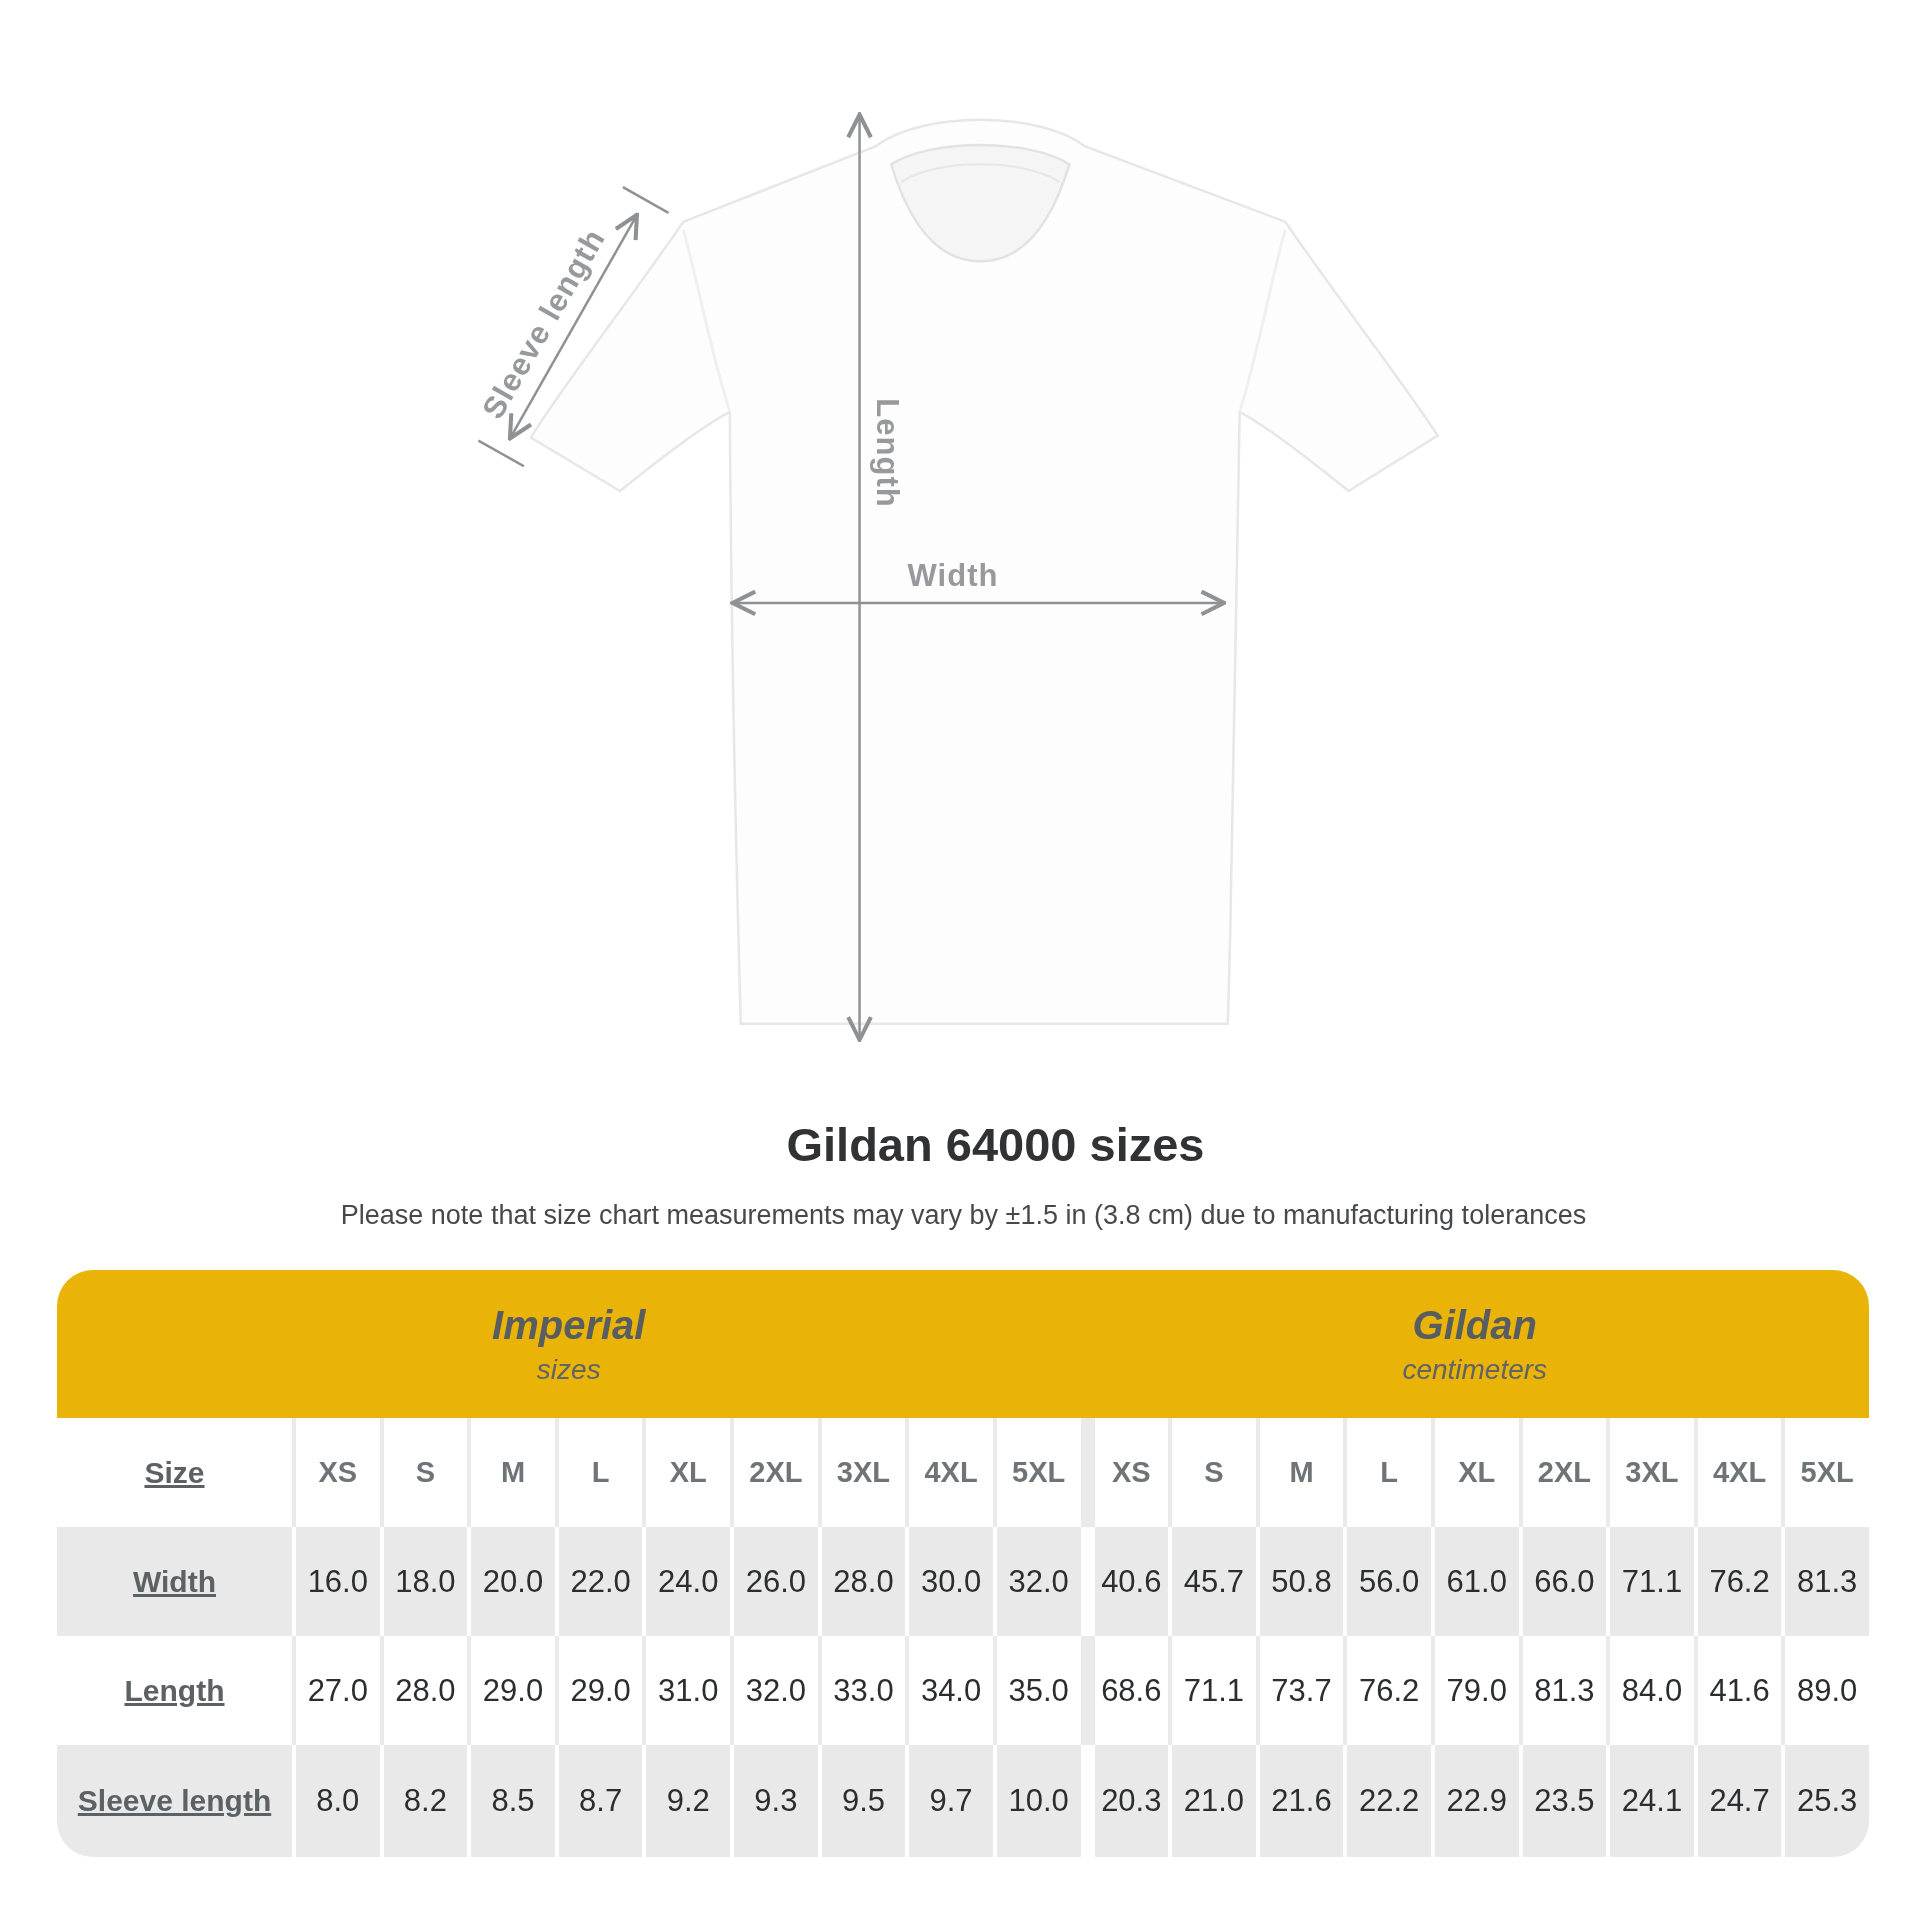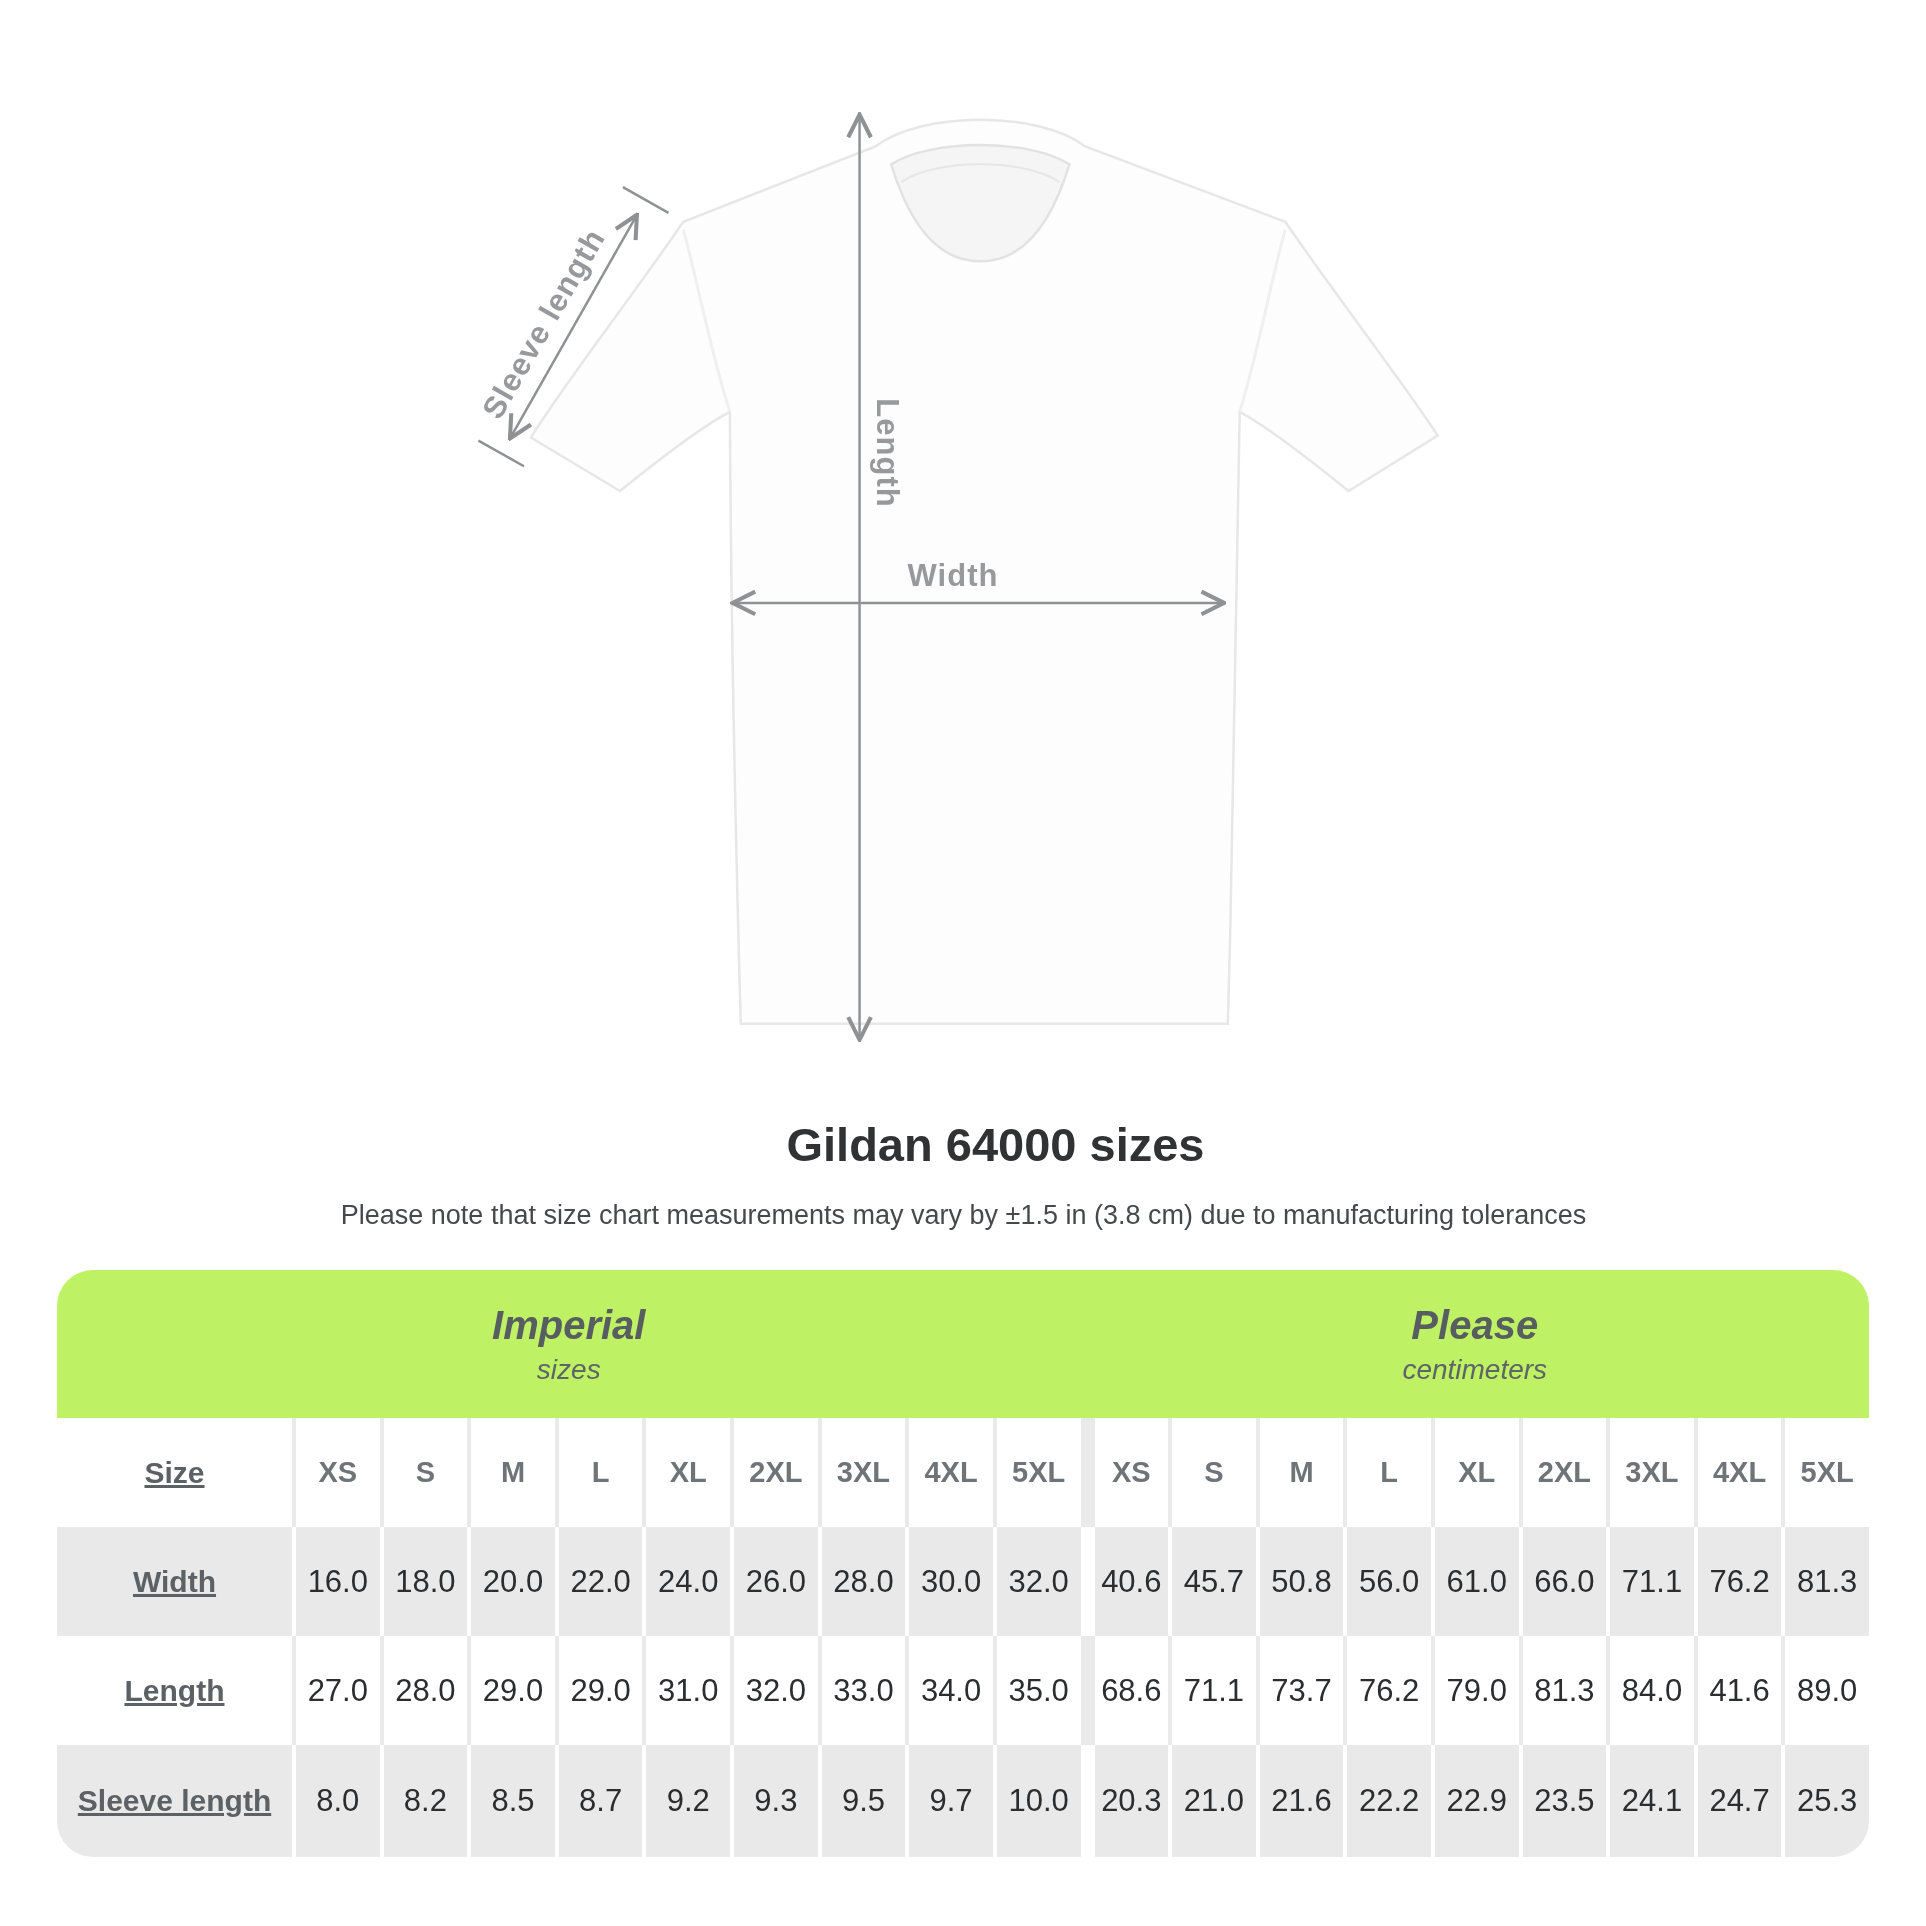--- a/index.html
+++ b/index.html
@@ -38,21 +38,21 @@
   }
   
   .size-table{
     position:absolute;left:57px;top:1270px;width:1812px;
     border-radius:36px;overflow:hidden;
   }
   .head-band{
     display:grid;
     grid-template-columns:235px repeat(18,1fr);
     height:148px;
-    background:#bef264;
+    background:#eab308;
   }
   .head{
     display:flex;flex-direction:column;justify-content:center;align-items:center;
     gap:6px;
   }
   .head-imperial{grid-column:1 / span 10;}
   .head-metric{grid-column:11 / span 9;}
   .head-name{font-size:40px;font-weight:bold;font-style:italic;color:#575d60;}
   .head-unit{font-size:28px;font-style:italic;color:#5f6467;}
   .trow{
@@ -126,21 +126,21 @@
   <div class="title">Gildan 64000 sizes</div>
   <div class="subtitle">Please note that size chart measurements may vary by ±1.5 in (3.8 cm) due to manufacturing tolerances</div>
 
   <div class="size-table">
     <div class="head-band">
       <div class="head head-imperial">
         <div class="head-name">Imperial</div>
         <div class="head-unit">sizes</div>
       </div>
       <div class="head head-metric">
-        <div class="head-name">Please</div>
+        <div class="head-name">Gildan</div>
         <div class="head-unit">centimeters</div>
       </div>
     </div>
     <div id="table-rows">
         <div class="trow r-white">
           <div class="c lab">Size</div>
           <div class="c th">XS</div>
           <div class="c th">S</div>
           <div class="c th">M</div>
           <div class="c th">L</div>

